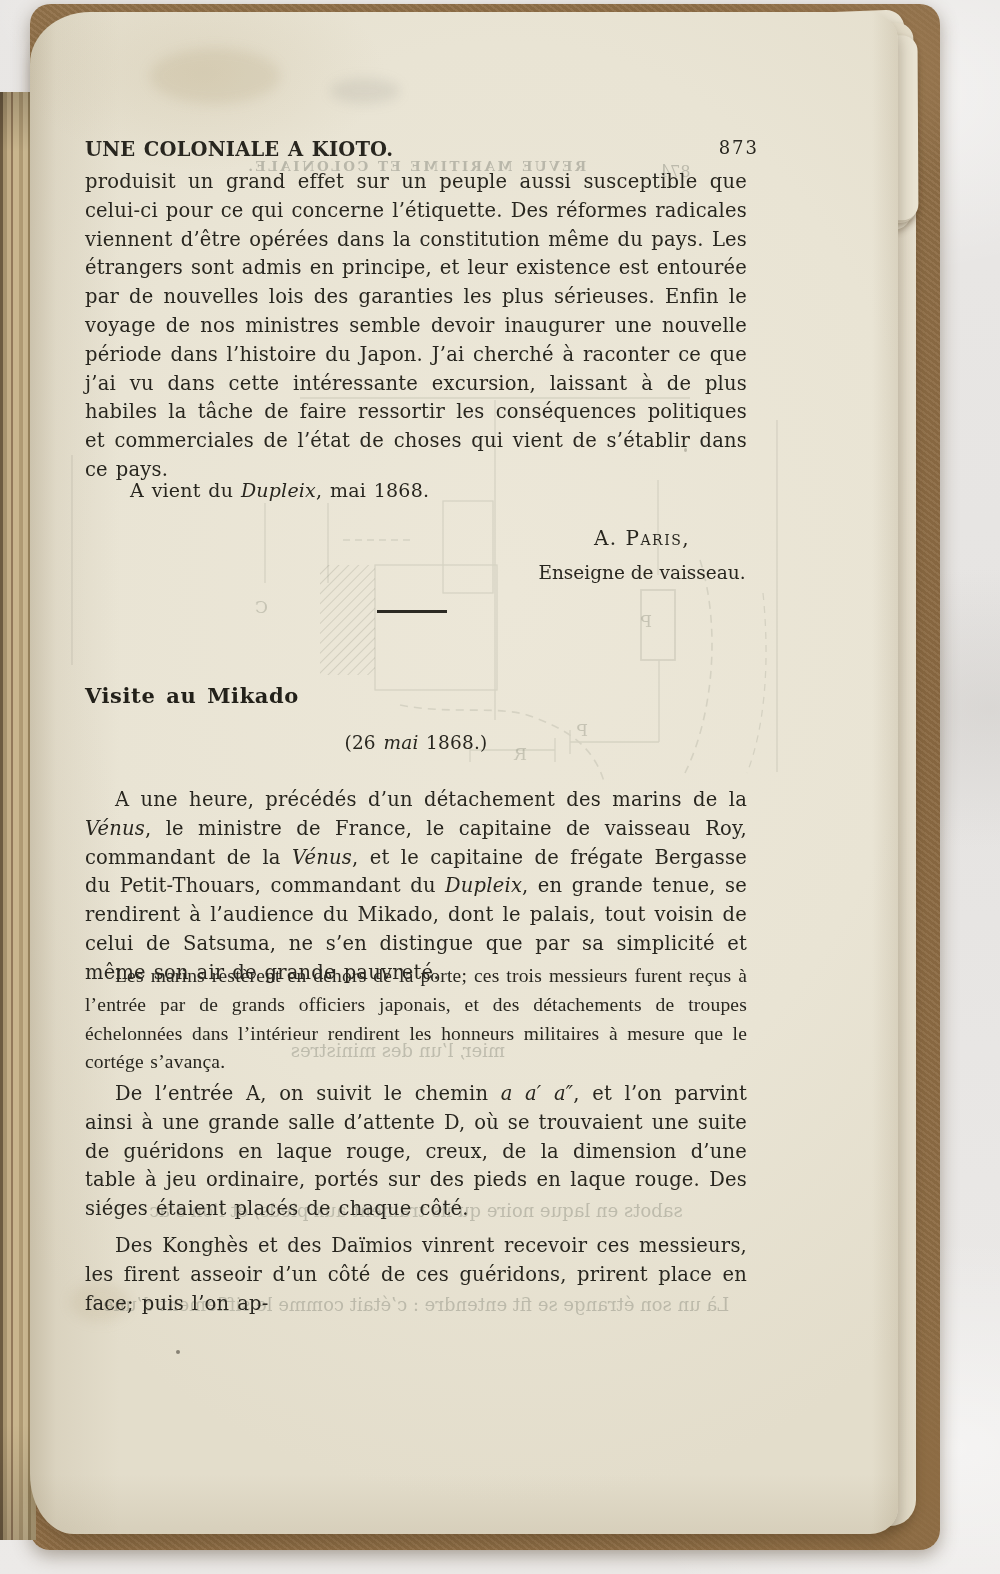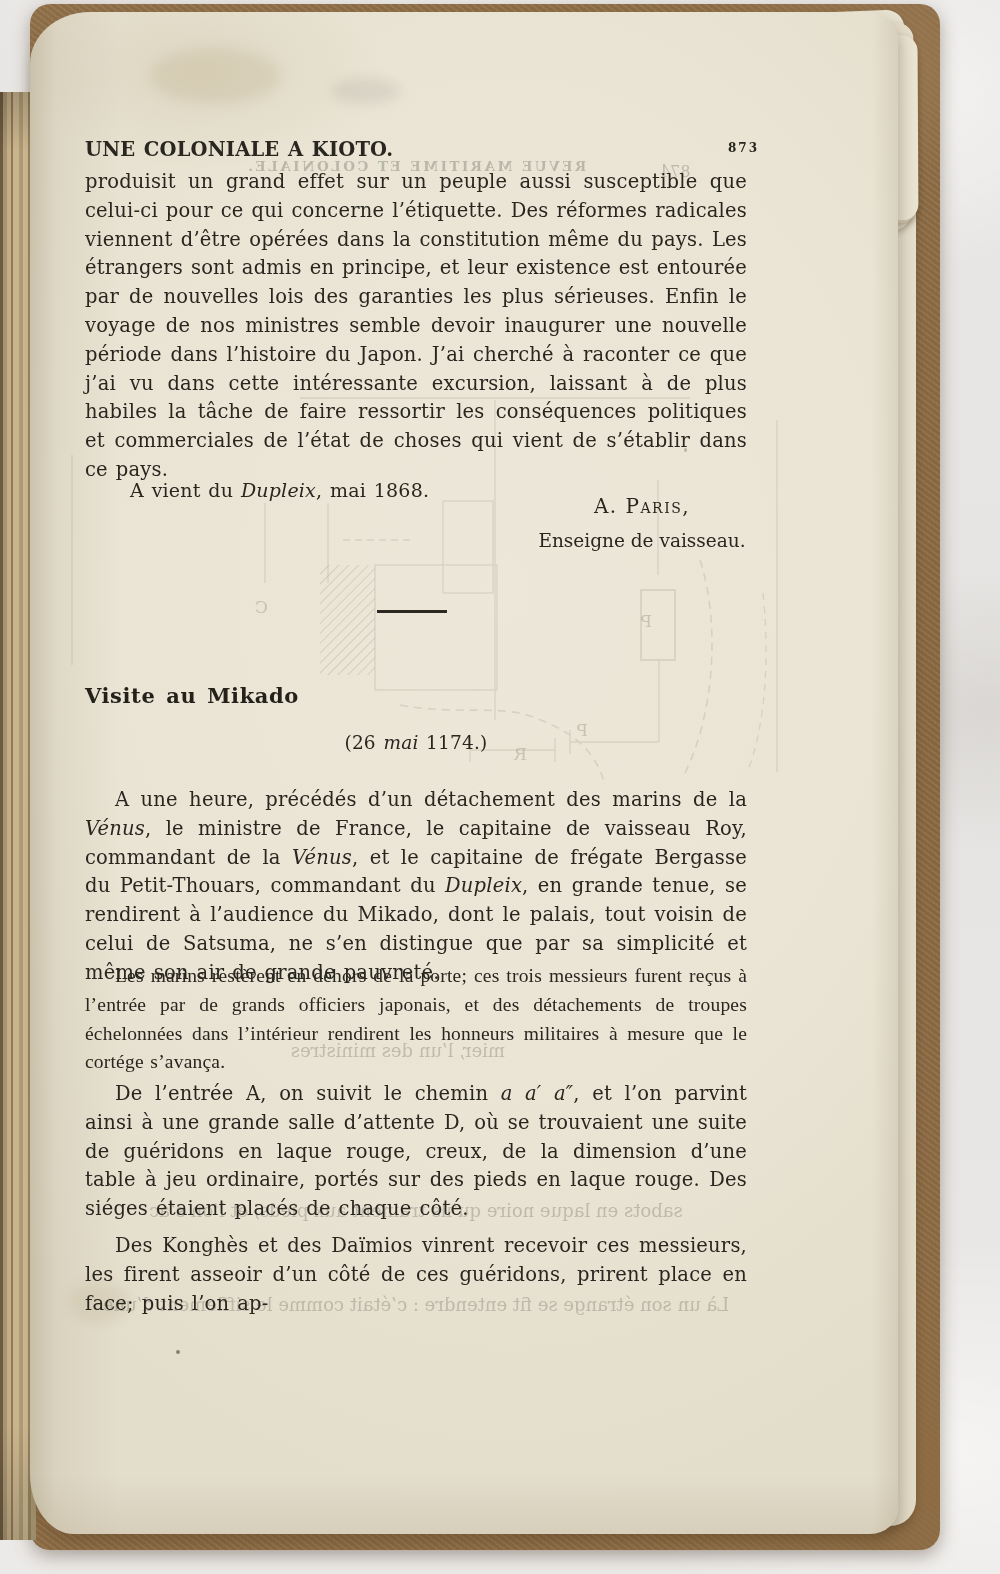--- a/index.html
+++ b/index.html
@@ -41,27 +41,27 @@
       linear-gradient(90deg, rgba(140,122,88,.30), rgba(140,122,88,.10) 26px, rgba(140,122,88,0) 90px),
       linear-gradient(270deg, rgba(140,122,88,.16), rgba(140,122,88,0) 26px),
       linear-gradient(0deg, rgba(140,122,88,.14), rgba(140,122,88,0) 60px),
       radial-gradient(ellipse 80% 60% at 55% 38%, #ece7d8, #e9e4d4 60%, #e3ddcb);
     box-shadow:3px 8px 14px rgba(70,50,25,.28);}
   .speck{position:absolute;border-radius:50%;background:rgba(60,55,45,.55);}
   .stain{position:absolute;border-radius:50%;filter:blur(6px);}
   
   .col{position:absolute;left:55px;width:662px;color:#26241d;}
   .header-row{top:124px;text-align:center;font-size:15.5px;letter-spacing:3px;word-spacing:9px;font-weight:bold;color:#322f27;}
-  .pagenum{position:absolute;right:-12px;top:-2px;letter-spacing:2px;font-size:12px;font-weight:bold;}
+  .pagenum{position:absolute;right:-12px;top:-2px;letter-spacing:2px;font-size:18px;font-weight:normal;}
   .p{position:absolute;left:55px;width:662px;text-align:justify;
      font-size:19.5px;line-height:28.8px;word-spacing:1.5px;letter-spacing:.2px;color:#28261f;}
   .indent{text-indent:30px;}
   .it{font-style:italic;}
   .sig-line{top:464px;left:100px;width:600px;font-size:19px;}
-  .sig-block{position:absolute;left:450px;top:482px;width:324px;text-align:center;color:#28261f;}
+  .sig-block{position:absolute;left:450px;top:514px;width:324px;text-align:center;color:#28261f;}
   .sig-name{font-size:20px;font-variant-caps:small-caps;letter-spacing:1.5px;}
   .sig-role{font-size:18.5px;margin-top:12px;}
   .rule{position:absolute;left:347px;top:598px;width:70px;height:2.5px;background:#2c2a23;}
   .sec-title{top:670px;text-align:left;font-weight:bold;font-size:21px;letter-spacing:.6px;word-spacing:3px;color:#23211a;}
   .sec-date{top:717px;text-align:center;font-size:18.5px;}
   
   .ghost{position:absolute;transform:scaleX(-1);color:rgba(108,112,100,.34);filter:blur(.35px);
     font-family:"DejaVu Serif","Liberation Serif",serif;}
   .ghost-header{left:55px;top:146px;width:662px;text-align:center;font-size:13.5px;letter-spacing:2.5px;font-weight:bold;color:rgba(112,116,104,.40);}
   .ghost-num{left:630px;top:150px;width:80px;text-align:right;font-size:16px;color:rgba(112,116,104,.38);}
@@ -143,20 +143,20 @@
     <div class="p sig-line"><span>A vient du </span><span class="it">Dupleix</span><span>, mai 1868.</span></div>
 
     <div class="sig-block">
       <div class="sig-name">A. Paris,</div>
       <div class="sig-role">Enseigne de vaisseau.</div>
     </div>
 
     <div class="rule"></div>
 
     <div class="p sec-title">Visite au Mikado</div>
-    <div class="p sec-date"><span>(26 </span><span class="it">mai</span><span> 1174.)</span></div>
+    <div class="p sec-date"><span>(26 </span><span class="it">mai</span><span> 1868.)</span></div>
 
     <div class="p indent" style="top:774px;"><span>A une heure, précédés d’un détachement des marins de la </span><span class="it">Vénus</span><span>, le ministre de France, le capitaine de vaisseau Roy, commandant de la </span><span class="it">Vénus</span><span>, et le capitaine de frégate Bergasse du Petit-Thouars, commandant du </span><span class="it">Dupleix</span><span>, en grande tenue, se rendirent à l’audience du Mikado, dont le palais, tout voisin de celui de Satsuma, ne s’en distingue que par sa simplicité et même son air de grande pauvreté.</span></div>
     <div class="p indent" style="top:950px;font-family:Liberation Serif, serif;"><span>Les marins restèrent en dehors de la porte; ces trois messieurs furent reçus à l’entrée par de grands officiers japonais, et des détachements de troupes échelonnées dans l’intérieur rendirent les honneurs militaires à mesure que le cortége s’avança.</span></div>
     <div class="p indent" style="top:1220px;"><span>Des Konghès et des Daïmios vinrent recevoir ces messieurs, les firent asseoir d’un côté de ces guéridons, prirent place en face; puis l’on ap-</span></div>
     <div class="p indent" style="top:1068px;"><span>De l’entrée A, on suivit le chemin </span><span class="it">a a′ a″</span><span>, et l’on parvint ainsi à une grande salle d’attente D, où se trouvaient une suite de guéridons en laque rouge, creux, de la dimension d’une table à jeu ordinaire, portés sur des pieds en laque rouge. Des siéges étaient placés de chaque côté.</span></div>
   </div>
 </div>
 
 </body></html>

